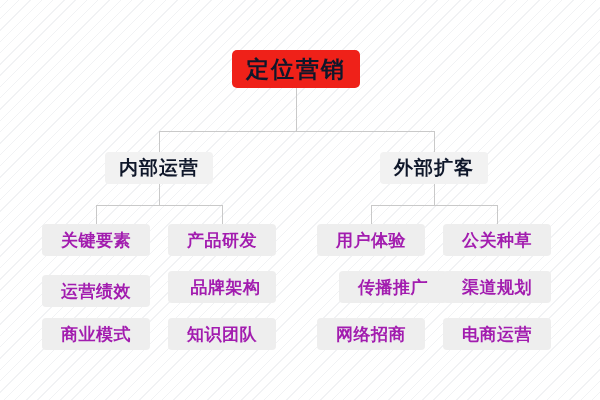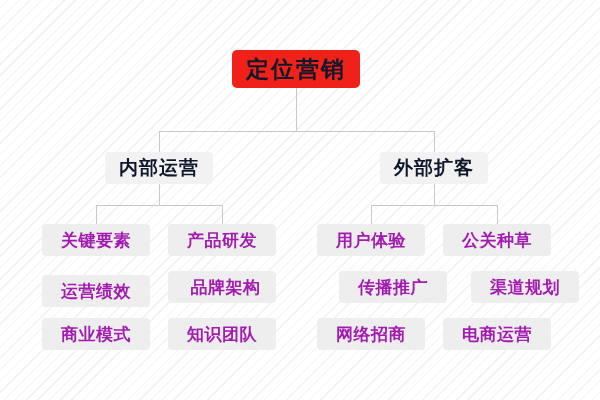--- a/index.html
+++ b/index.html
@@ -112,19 +112,19 @@
   <div class="node node-leaf" style="left:42px; top:318px; width:108px; height:32px;">商业模式</div>
 
   <div class="node node-leaf" style="left:168px; top:318px; width:108px; height:32px;">知识团队</div>
 
   <div class="node node-leaf" style="left:317px; top:224px; width:108px; height:32px;">用户体验</div>
 
   <div class="node node-leaf" style="left:443px; top:224px; width:108px; height:32px;">公关种草</div>
 
   <div class="node node-leaf" style="left:317px; top:271px; width:108px; height:32px;margin-left:22px;">传播推广</div>
 
-  <div class="node node-leaf" style="left:443px; top:271px; width:108px; height:32px;margin-left:28px;">渠道规划</div>
+  <div class="node node-leaf" style="left:443px; top:271px; width:108px; height:32px;">渠道规划</div>
 
   <div class="node node-leaf" style="left:317px; top:318px; width:108px; height:32px;">网络招商</div>
 
   <div class="node node-leaf" style="left:443px; top:318px; width:108px; height:32px;">电商运营</div>
 
 </div>
 
 </body></html>

